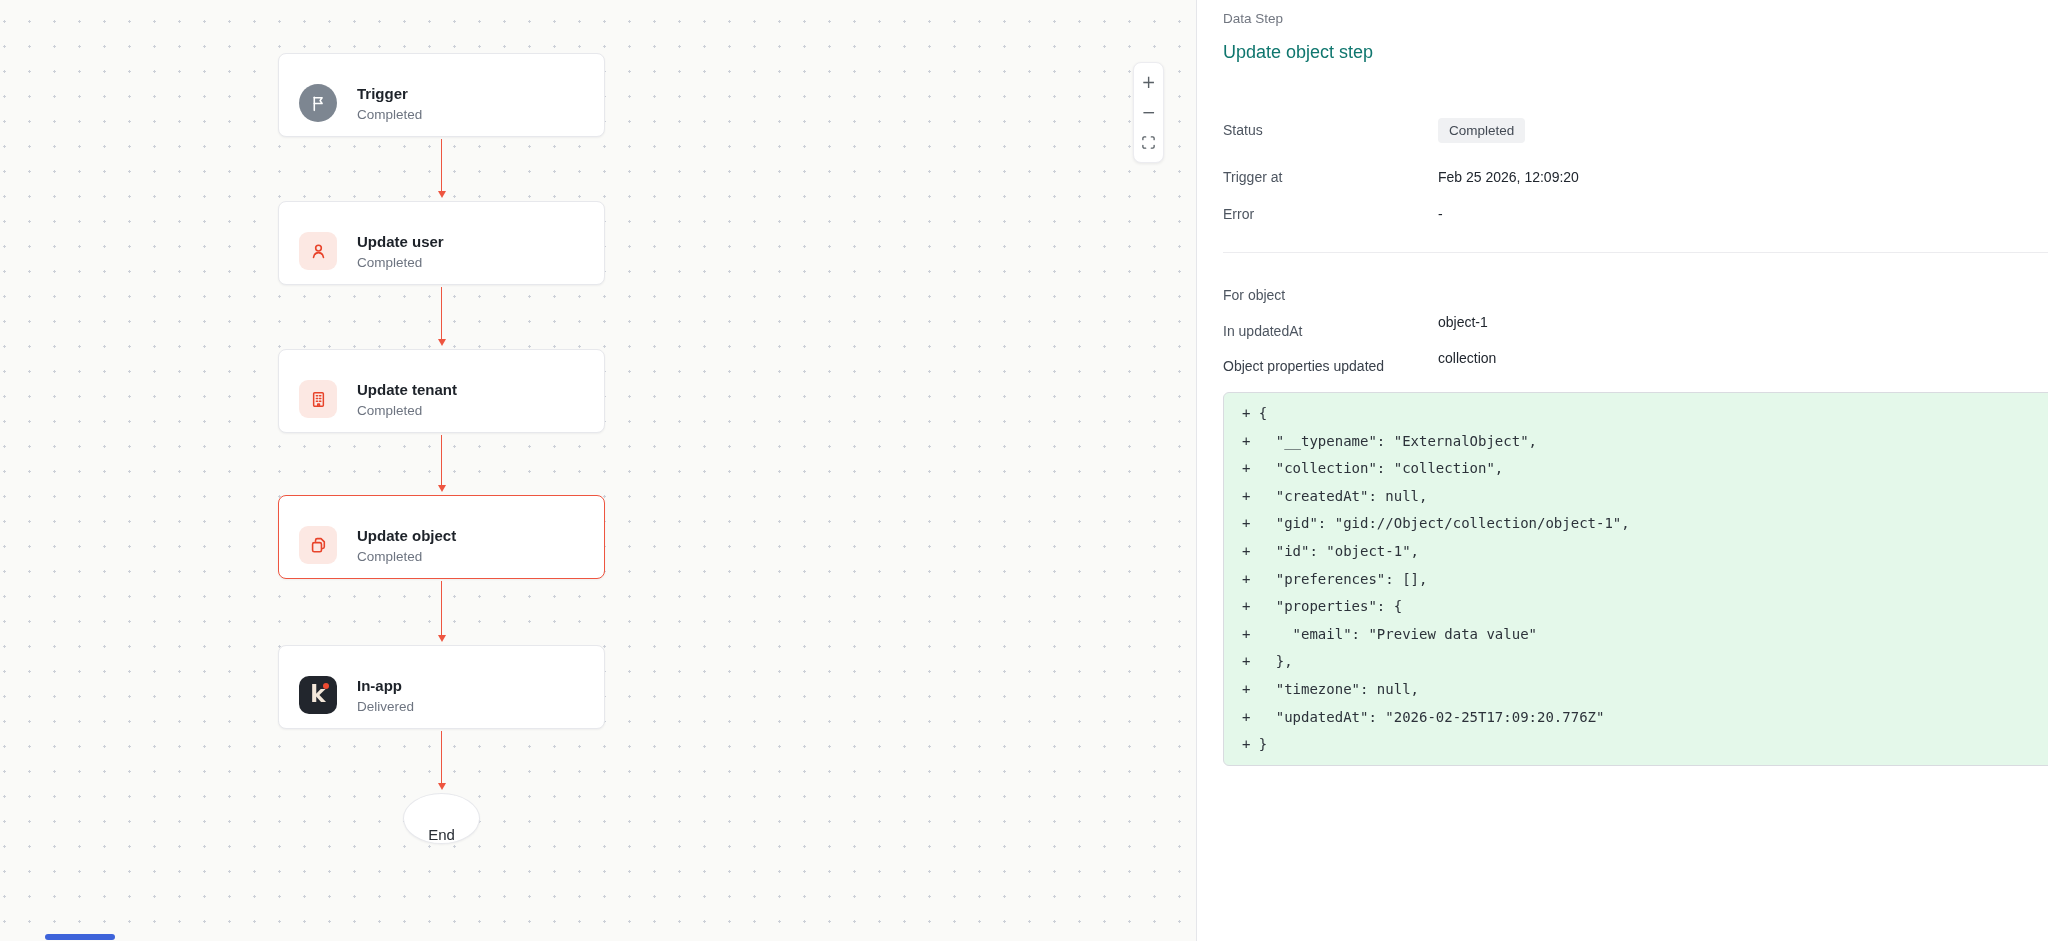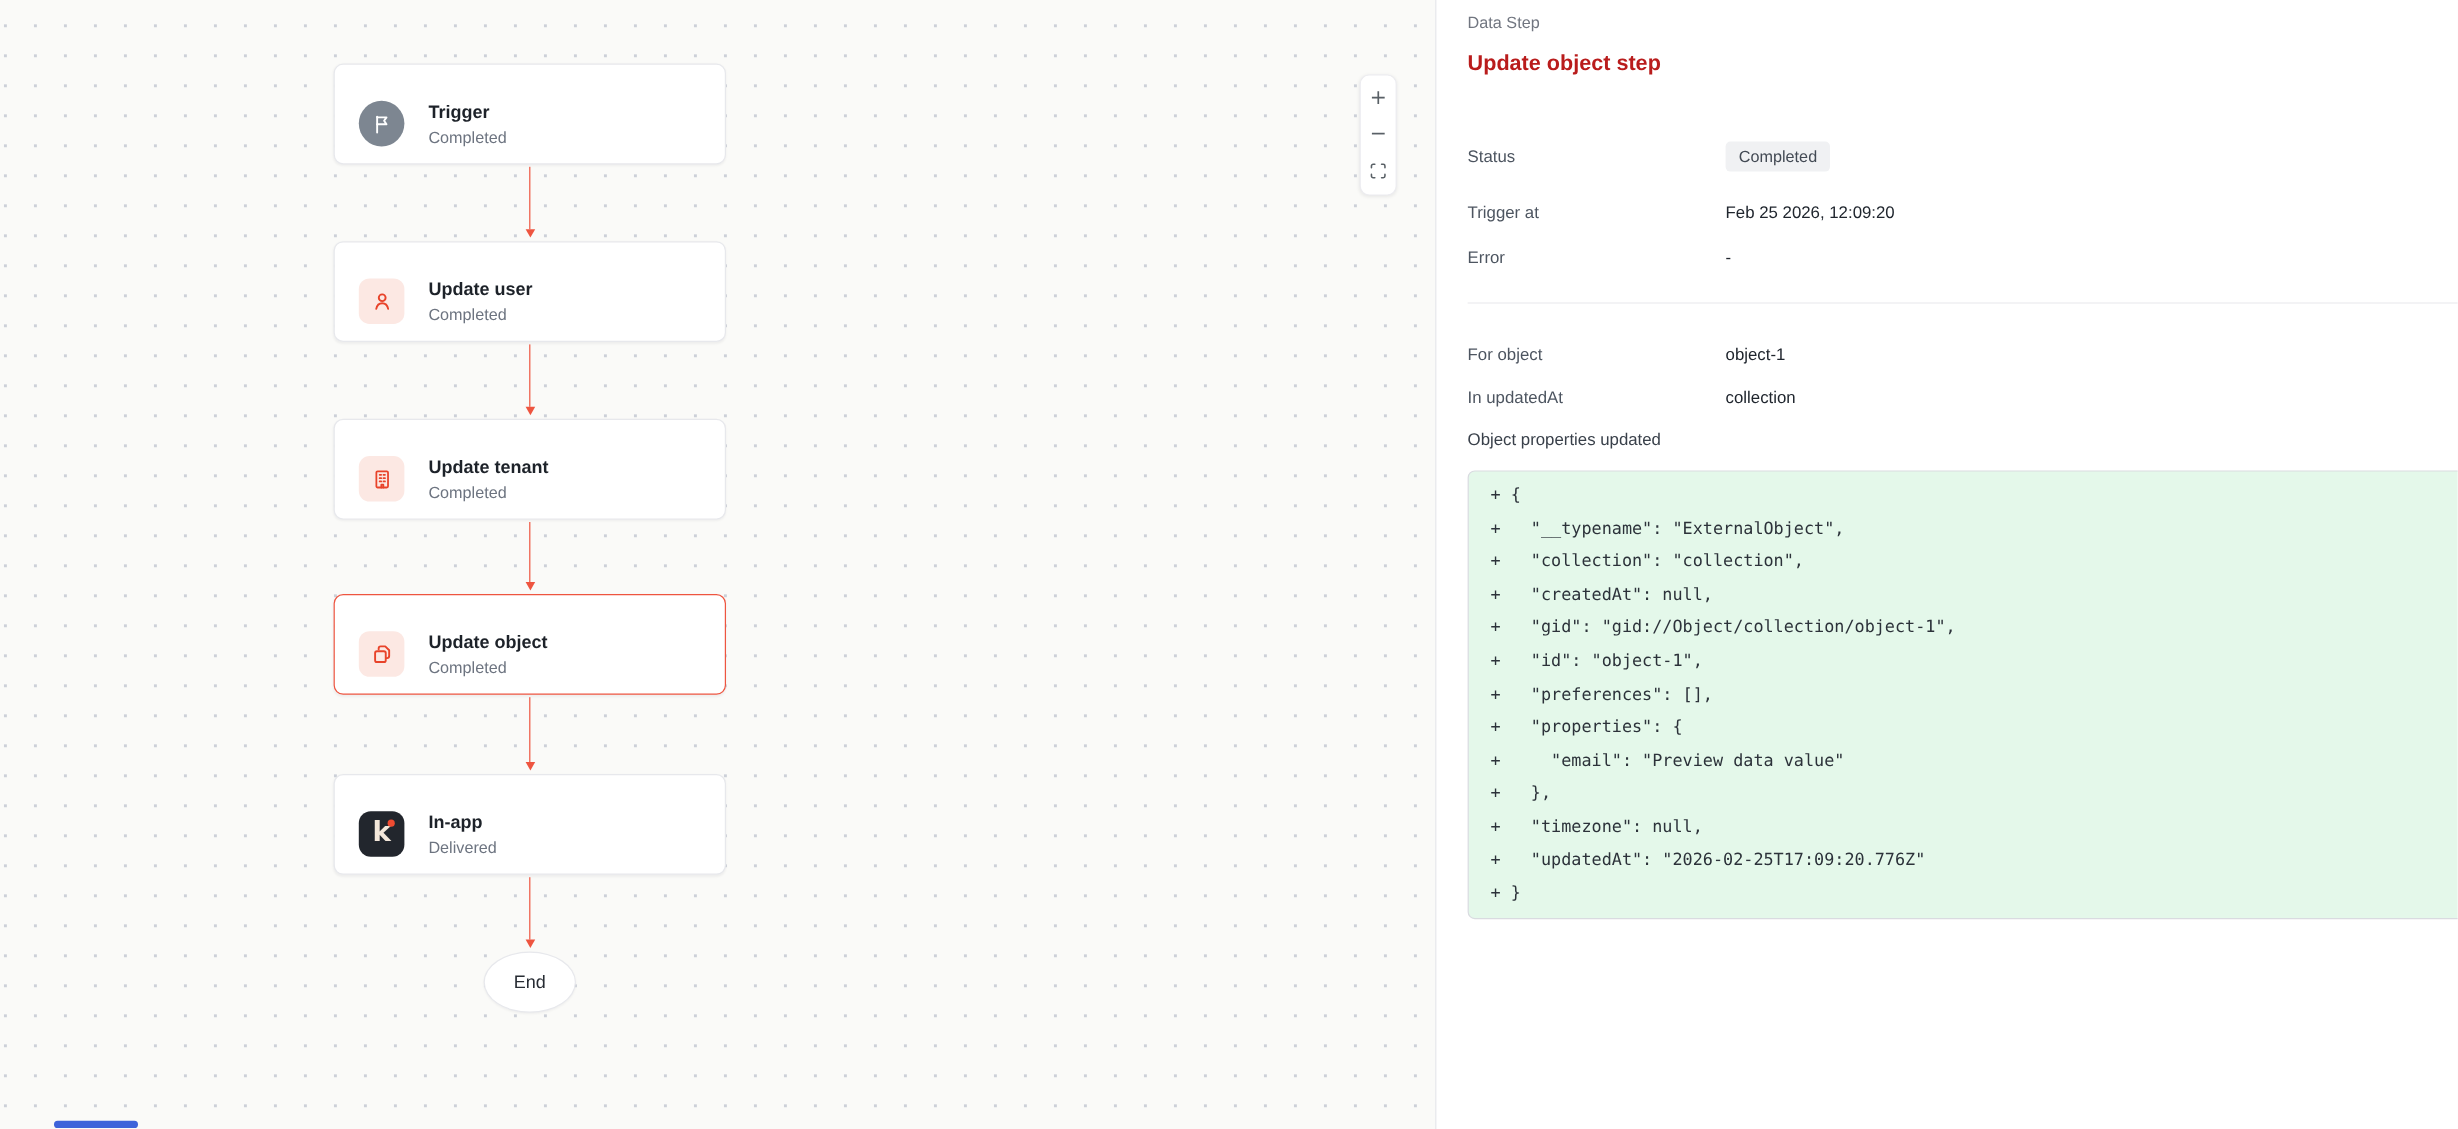--- a/index.html
+++ b/index.html
@@ -28,44 +28,44 @@
            line-height:1;margin-top:-2px;}
   .knock-dot{position:absolute;width:6px;height:6px;border-radius:50%;background:#ee4b31;
              right:8px;top:7px;}
 
   .edge{position:absolute;left:436.5px;width:10px;display:flex;flex-direction:column;align-items:center;}
   .edge .line{width:1.6px;flex:1;background:#ee5540;}
   .edge .head{width:0;height:0;border-left:4.5px solid transparent;
               border-right:4.5px solid transparent;border-top:7px solid #ee5540;}
 
   .end-node{position:absolute;left:403px;top:793px;width:75px;height:49px;background:#fff;
-            border:1px solid #e7e8ec;border-radius:50%;display:flex;align-items:center;
+            border:1px solid #e7e8ec;border-radius:50%;display:flex;align-items:flex-end;
             justify-content:center;font-size:15px;color:#272c33;box-shadow:0 1px 2px rgba(20,24,33,.05);
             cursor:pointer;}
 
   .zoom-panel{position:absolute;left:1133px;top:62px;width:31px;height:101px;background:#fff;
               border:1px solid #ececf0;border-radius:8px;box-shadow:0 1px 3px rgba(20,24,33,.08);
               display:flex;flex-direction:column;align-items:center;justify-content:space-around;
               padding:4px 0;box-sizing:border-box;}
   .zoom-btn{width:27px;height:27px;display:flex;align-items:center;justify-content:center;
             color:#596066;font-size:17px;line-height:1;cursor:pointer;border-radius:5px;
             font-family:"DejaVu Sans",sans-serif;}
 
   
   .panel{position:absolute;left:1196px;top:0;width:852px;height:941px;background:#fff;
          border-left:1px solid #e5e6ea;}
   .eyebrow{position:absolute;left:26px;top:11px;font-size:13.5px;color:#717680;}
-  .panel-title{position:absolute;left:26px;top:42px;font-size:18px;font-weight:700;color:#b91c1c;}
+  .panel-title{position:absolute;left:26px;top:42px;font-size:18px;font-weight:400;color:#0f766e;}
 
   .row{position:absolute;left:26px;width:800px;display:flex;}
   .row .lbl{width:215px;font-size:14px;color:#4d5560;flex:0 0 auto;}
   .row .val{font-size:14px;color:#20262e;}
   .badge{display:inline-block;background:#f0f1f3;border-radius:4px;padding:5px 11px;
          font-size:13.5px;color:#434a54;margin-top:-6px;}
-  .link{color:#e8432a;cursor:pointer;}
+  .link{color:#e8432a;cursor:pointer;margin-top:27px;}
   .hr{position:absolute;left:26px;top:252px;width:826px;height:1px;background:#ececef;}
   .diff-heading{position:absolute;left:26px;top:358px;font-size:14px;color:#39404a;}
 
   .codeblock{position:absolute;left:26px;top:392px;width:880px;height:374px;background:#e4f8ea;
              border:1px solid #d9dbe0;border-radius:6px;box-sizing:border-box;overflow:hidden;}
   .codeblock pre{margin:0;padding:7px 18px;font-family:"DejaVu Sans Mono","Liberation Mono",monospace;
                  font-size:14px;line-height:27.6px;color:#2c323a;white-space:pre;}
 
   .hscroll-thumb{position:absolute;left:45px;top:934px;width:70px;height:6px;border-radius:3px;
                  background:#3e63da;cursor:grab;}

